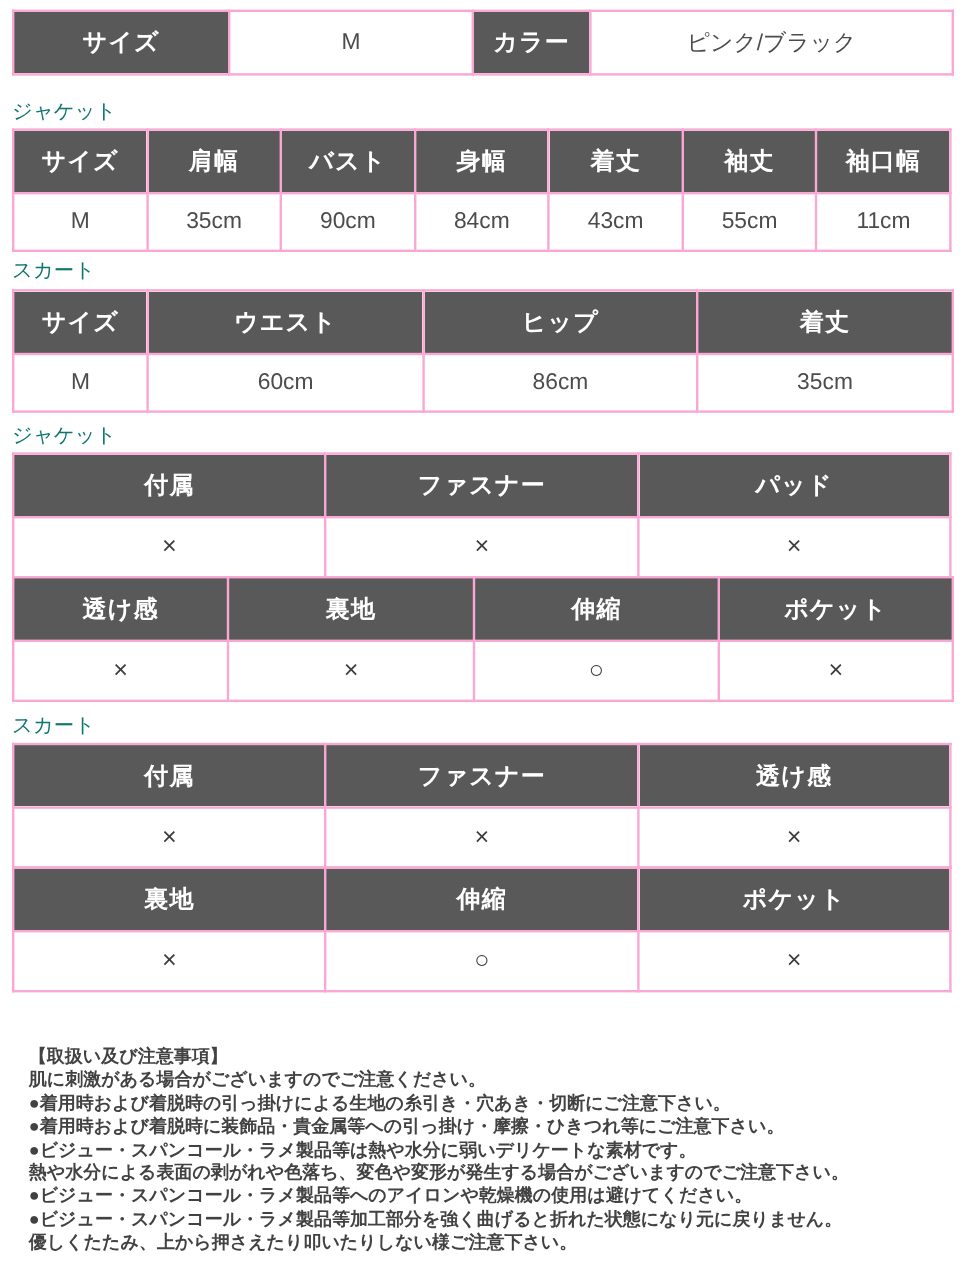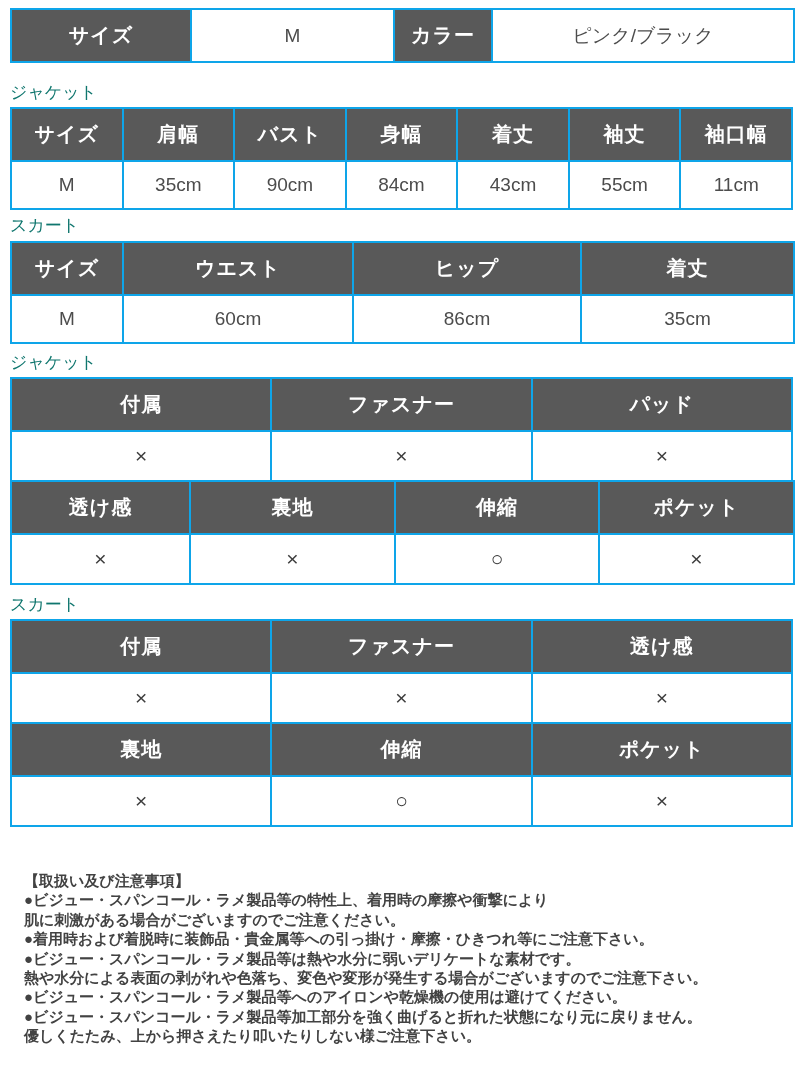--- a/index.html
+++ b/index.html
@@ -3,21 +3,21 @@
 <meta charset="utf-8">
 <style>
   html,body{margin:0;padding:0;}
   body{
     width:800px;height:1067px;background:#ffffff;
     font-family:"Liberation Sans","DejaVu Sans",sans-serif;
     -webkit-font-smoothing:antialiased;
   }
   .wrap{padding:8px 7px 0 10px;}
   table{border-collapse:collapse;table-layout:fixed;width:783px;}
-  td{border:2px solid #0ea5e9;text-align:center;vertical-align:middle;overflow:hidden;padding:12px;}
+  td{border:2px solid #f9a8d4;text-align:center;vertical-align:middle;overflow:hidden;padding:12px;}
   td.hd{background:#595959;color:#ffffff;font-weight:bold;font-size:20px;letter-spacing:1px;}
   td.val{color:#4c4c4c;font-size:19px;}
   td.mark{color:#3d3d3d;font-size:21px;}
   .spec-table tr{height:47px;}
   .size-table tr.h-row{height:34px;}
   .size-table tr.v-row{height:38px;}
   .det-table tr.h-row{height:15px;}
   .det-table tr.v-row{height:38px;}
   .det-table.second{margin-top:-2px;}
   .section-label{
@@ -166,22 +166,22 @@
     <tr class="v-row">
       <td class="mark">×</td>
       <td class="mark">○</td>
       <td class="mark">×</td>
     </tr>
   </tbody>
     </table>
 
   <div class="notes">
     <div>【取扱い及び注意事項】</div>
-    <div>●ビジュー・スパンコール・ラメ製品等の特性上、着用時の摩擦や衝撃により</div>
     <div>肌に刺激がある場合がございますのでご注意ください。</div>
+    <div>●着用時および着脱時の引っ掛けによる生地の糸引き・穴あき・切断にご注意下さい。</div>
     <div>●着用時および着脱時に装飾品・貴金属等への引っ掛け・摩擦・ひきつれ等にご注意下さい。</div>
     <div>●ビジュー・スパンコール・ラメ製品等は熱や水分に弱いデリケートな素材です。</div>
     <div>熱や水分による表面の剥がれや色落ち、変色や変形が発生する場合がございますのでご注意下さい。</div>
     <div>●ビジュー・スパンコール・ラメ製品等へのアイロンや乾燥機の使用は避けてください。</div>
     <div>●ビジュー・スパンコール・ラメ製品等加工部分を強く曲げると折れた状態になり元に戻りません。</div>
     <div>優しくたたみ、上から押さえたり叩いたりしない様ご注意下さい。</div>
   </div>
 
 </div>
 

